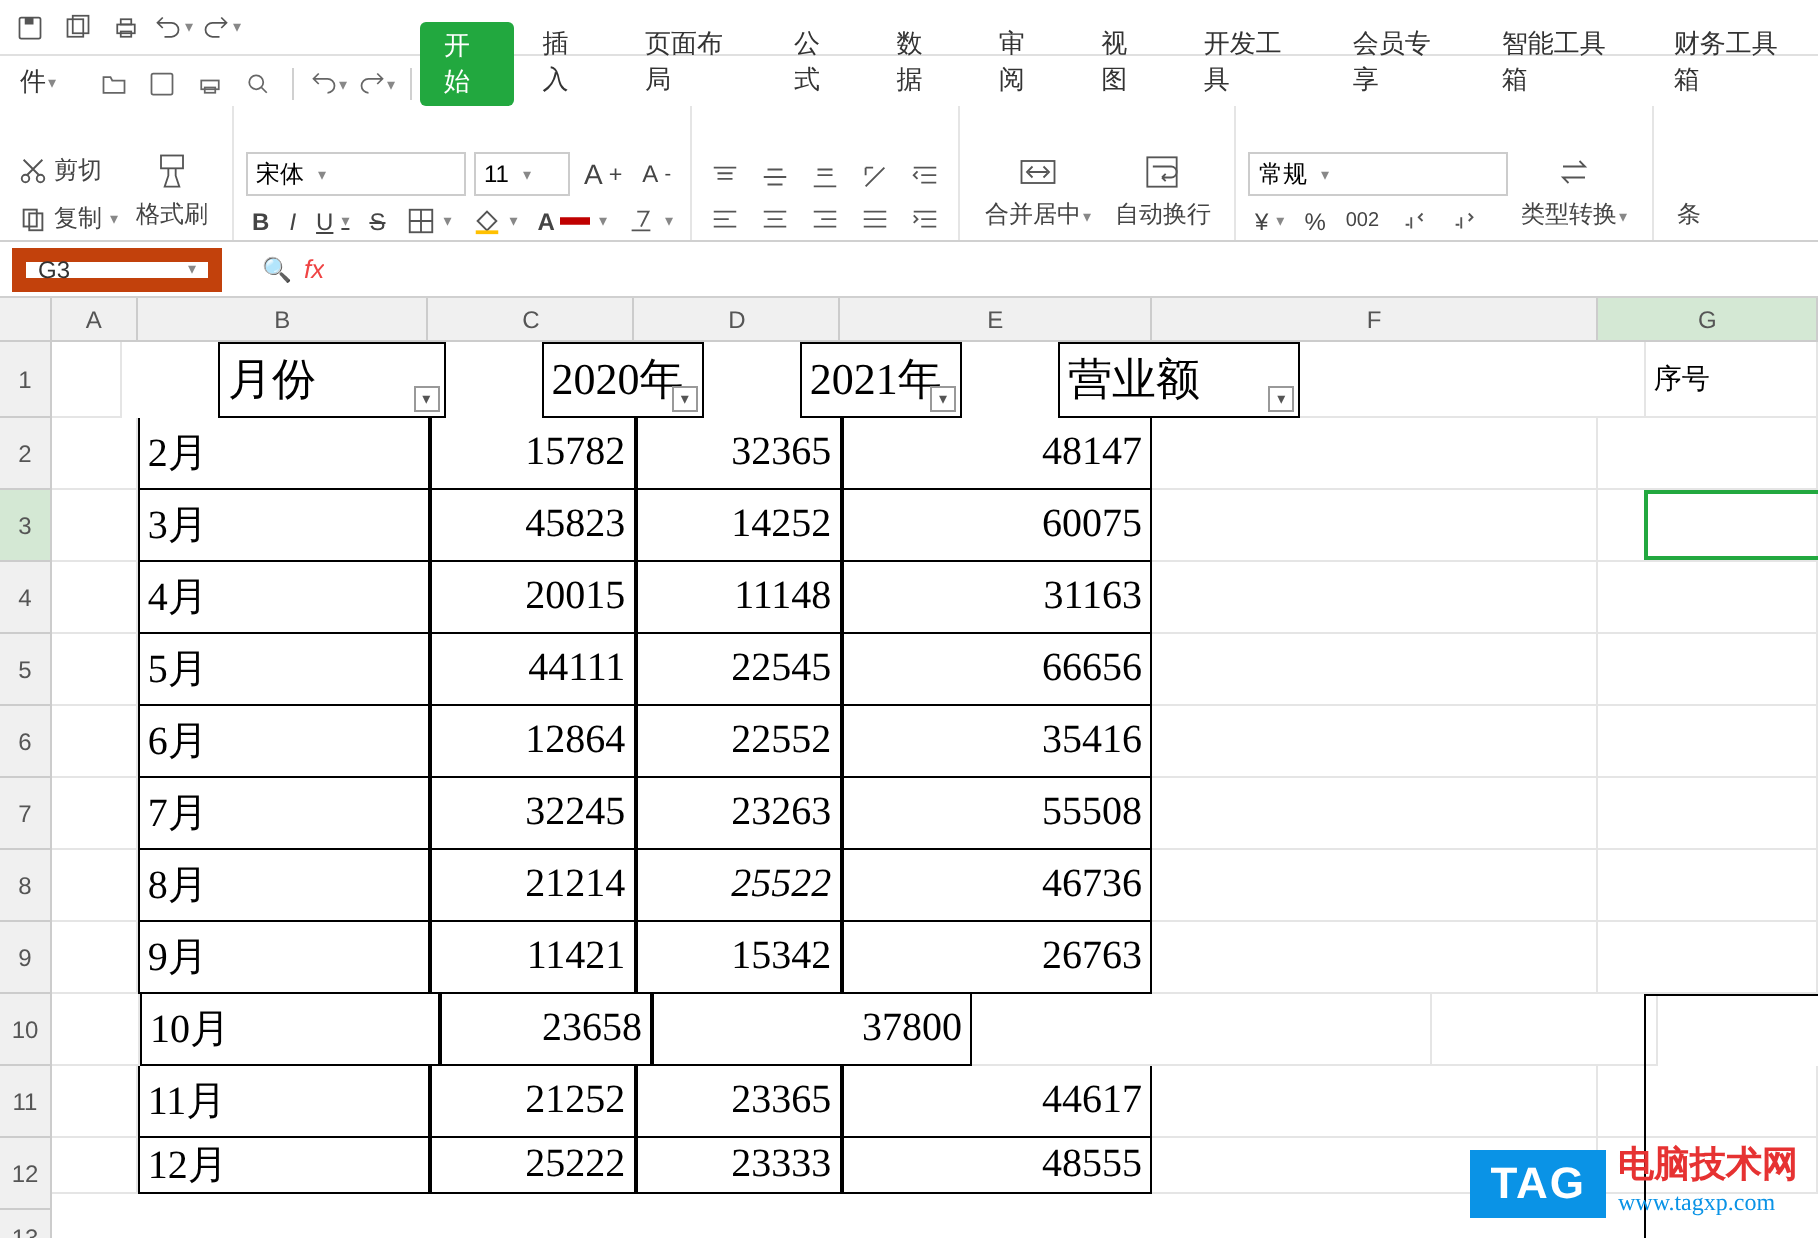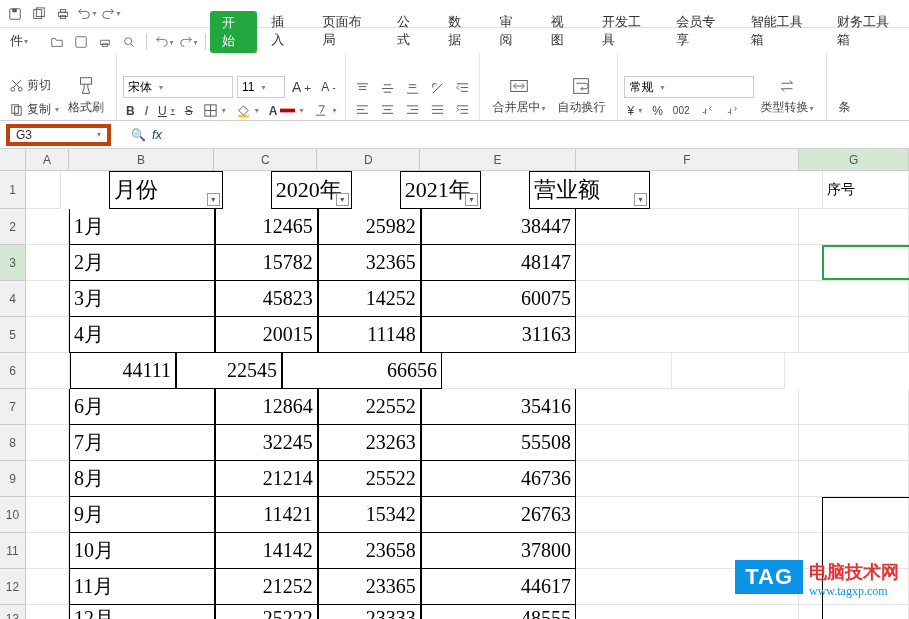--- a/index.html
+++ b/index.html
@@ -126,38 +126,38 @@
 .namebox-row {
   display: flex;
   align-items: center;
   height: 28px;
   border-bottom: 1px solid #d0d0d0;
   background: #fff;
 }
 .namebox {
   width: 105px;
   height: 22px;
-  border: 4px solid #c2410c;
+  border: 7px solid #c2410c;
   display: flex;
   align-items: center;
   padding: 0 6px;
   margin-left: 6px;
   font-size: 12px;
   color: #333;
   justify-content: space-between;
 }
 .fx-area {
   display: flex;
   align-items: center;
   gap: 6px;
   margin-left: 20px;
 }
 .fx-label {
   font-style: italic;
-  color: #0c4a6e;
+  color: #ef4444;
   font-size: 13px;
 }
 .formula-input {
   flex: 1;
   height: 22px;
   border: none;
   outline: none;
   font-size: 12px;
   padding: 0 4px;
 }
@@ -245,23 +245,23 @@
 }
 .sel-box {
   position: absolute;
   border: 2px solid #22a83f;
   pointer-events: none;
   z-index: 5;
 }
 .tag-watermark {
   position: absolute;
   right: 10px;
-  bottom: 20px;
-  display: flex;
-  align-items: flex-start;
+  bottom: 10px;
+  display: flex;
+  align-items: flex-end;
   gap: 6px;
   z-index: 100;
 }
 .tag-box {
   background: #0a93e6;
   color: #fff;
   font-weight: bold;
   font-size: 22px;
   padding: 4px 10px;
   letter-spacing: 1px;
@@ -611,29 +611,20 @@
           <div class="cell" style="width: 44px; height: 38px;"></div>
           <div class="cell b-l b-r b-t b-b hdr" style="width: 150px; height: 38px;">月份<div class="filter-btn"></div></div>
           <div class="cell b-l b-r b-t b-b hdr" style="width: 106px; height: 38px;">2020年<div class="filter-btn"></div></div>
           <div class="cell b-l b-r b-t b-b hdr" style="width: 106px; height: 38px;">2021年<div class="filter-btn"></div></div>
           <div class="cell b-l b-r b-t b-b hdr" style="width: 160px; height: 38px;">营业额<div class="filter-btn"></div></div>
           <div class="cell" style="width: 230px; height: 38px;"></div>
           <div class="cell" style="width: 113px; height: 38px; font-size: 14px; font-family: &quot;Microsoft YaHei&quot;, sans-serif;">序号</div>
         </div>
         <div class="grid-row" style="height: 36px;">
           <div class="cell" style="width: 44px; height: 36px;"></div>
-          <div class="cell b-l b-r b-b" style="width: 150px; height: 36px;">1月</div>
-          <div class="cell b-l b-r b-b num" style="width: 106px; height: 36px;">12465</div>
-          <div class="cell b-l b-r b-b num" style="width: 106px; height: 36px;">25982</div>
-          <div class="cell b-l b-r b-b num" style="width: 160px; height: 36px;">38447</div>
-          <div class="cell" style="width: 230px; height: 36px;"></div>
-          <div class="cell" style="width: 113px; height: 36px;"></div>
-        </div>
-        <div class="grid-row" style="height: 36px;">
-          <div class="cell" style="width: 44px; height: 36px;"></div>
           <div class="cell b-l b-r b-b" style="width: 150px; height: 36px;">2月</div>
           <div class="cell b-l b-r b-b num" style="width: 106px; height: 36px;">15782</div>
           <div class="cell b-l b-r b-b num" style="width: 106px; height: 36px;">32365</div>
           <div class="cell b-l b-r b-b num" style="width: 160px; height: 36px;">48147</div>
           <div class="cell" style="width: 230px; height: 36px;"></div>
           <div class="cell" style="width: 113px; height: 36px;"></div>
         </div>
         <div class="grid-row" style="height: 36px;">
           <div class="cell" style="width: 44px; height: 36px;"></div>
           <div class="cell b-l b-r b-b" style="width: 150px; height: 36px;">3月</div>
@@ -647,20 +638,21 @@
           <div class="cell" style="width: 44px; height: 36px;"></div>
           <div class="cell b-l b-r b-b" style="width: 150px; height: 36px;">4月</div>
           <div class="cell b-l b-r b-b num" style="width: 106px; height: 36px;">20015</div>
           <div class="cell b-l b-r b-b num" style="width: 106px; height: 36px;">11148</div>
           <div class="cell b-l b-r b-b num" style="width: 160px; height: 36px;">31163</div>
           <div class="cell" style="width: 230px; height: 36px;"></div>
           <div class="cell" style="width: 113px; height: 36px;"></div>
         </div>
         <div class="grid-row" style="height: 36px;">
           <div class="cell" style="width: 44px; height: 36px;"></div>
+          <div class="cell b-l b-r b-b" style="width: 150px; height: 36px;">5月</div>
           <div class="cell b-l b-r b-b num" style="width: 106px; height: 36px;">44111</div>
           <div class="cell b-l b-r b-b num" style="width: 106px; height: 36px;">22545</div>
           <div class="cell b-l b-r b-b num" style="width: 160px; height: 36px;">66656</div>
           <div class="cell" style="width: 230px; height: 36px;"></div>
           <div class="cell" style="width: 113px; height: 36px;"></div>
         </div>
         <div class="grid-row" style="height: 36px;">
           <div class="cell" style="width: 44px; height: 36px;"></div>
           <div class="cell b-l b-r b-b" style="width: 150px; height: 36px;">6月</div>
           <div class="cell b-l b-r b-b num" style="width: 106px; height: 36px;">12864</div>
@@ -675,38 +667,37 @@
           <div class="cell b-l b-r b-b num" style="width: 106px; height: 36px;">32245</div>
           <div class="cell b-l b-r b-b num" style="width: 106px; height: 36px;">23263</div>
           <div class="cell b-l b-r b-b num" style="width: 160px; height: 36px;">55508</div>
           <div class="cell" style="width: 230px; height: 36px;"></div>
           <div class="cell" style="width: 113px; height: 36px;"></div>
         </div>
         <div class="grid-row" style="height: 36px;">
           <div class="cell" style="width: 44px; height: 36px;"></div>
           <div class="cell b-l b-r b-b" style="width: 150px; height: 36px;">8月</div>
           <div class="cell b-l b-r b-b num" style="width: 106px; height: 36px;">21214</div>
-          <div class="cell b-l b-r b-b num" style="width: 106px; height: 36px;">25522</div>
+          <div class="cell b-l b-r b-b num" style="width: 106px; height: 36px; font-style: italic;">25522</div>
           <div class="cell b-l b-r b-b num" style="width: 160px; height: 36px;">46736</div>
           <div class="cell" style="width: 230px; height: 36px;"></div>
           <div class="cell" style="width: 113px; height: 36px;"></div>
         </div>
         <div class="grid-row" style="height: 36px;">
           <div class="cell" style="width: 44px; height: 36px;"></div>
           <div class="cell b-l b-r b-b" style="width: 150px; height: 36px;">9月</div>
           <div class="cell b-l b-r b-b num" style="width: 106px; height: 36px;">11421</div>
           <div class="cell b-l b-r b-b num" style="width: 106px; height: 36px;">15342</div>
           <div class="cell b-l b-r b-b num" style="width: 160px; height: 36px;">26763</div>
           <div class="cell" style="width: 230px; height: 36px;"></div>
           <div class="cell" style="width: 113px; height: 36px;"></div>
         </div>
         <div class="grid-row" style="height: 36px;">
           <div class="cell" style="width: 44px; height: 36px;"></div>
           <div class="cell b-l b-r b-b" style="width: 150px; height: 36px;">10月</div>
-          <div class="cell b-l b-r b-b num" style="width: 106px; height: 36px;">14142</div>
           <div class="cell b-l b-r b-b num" style="width: 106px; height: 36px;">23658</div>
           <div class="cell b-l b-r b-b num" style="width: 160px; height: 36px;">37800</div>
           <div class="cell" style="width: 230px; height: 36px;"></div>
           <div class="cell" style="width: 113px; height: 36px;"></div>
         </div>
         <div class="grid-row" style="height: 36px;">
           <div class="cell" style="width: 44px; height: 36px;"></div>
           <div class="cell b-l b-r b-b" style="width: 150px; height: 36px; text-align: center;">11月</div>
           <div class="cell b-l b-r b-b num" style="width: 106px; height: 36px;">21252</div>
           <div class="cell b-l b-r b-b num" style="width: 106px; height: 36px;">23365</div>

